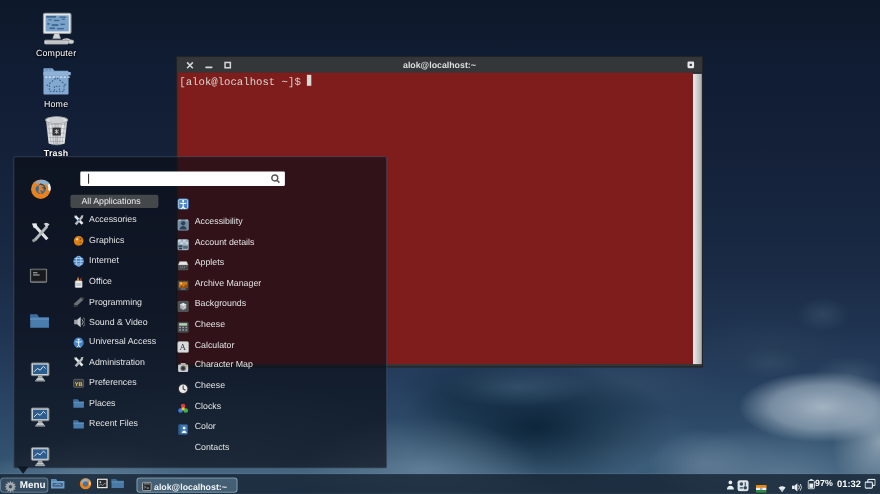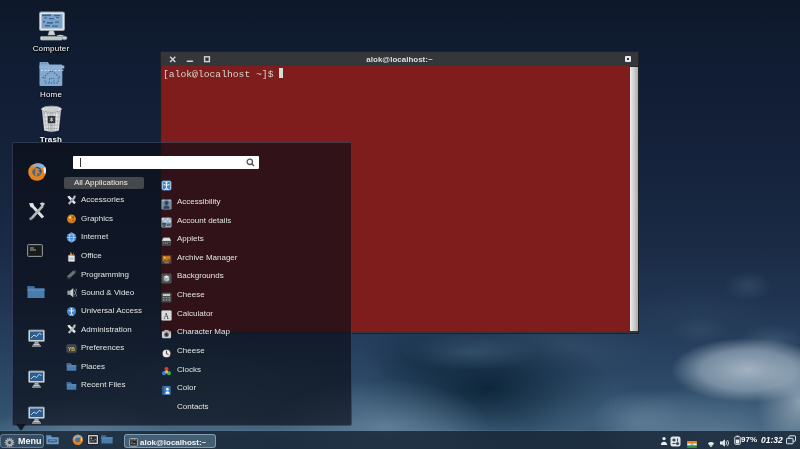--- a/index.html
+++ b/index.html
@@ -479,18 +479,18 @@
         <rect x="0" y="3" width="3" height="4" fill="#e8edf1"></rect>
         <path d="M3 3 L6.5 0 V10 L3 7z" fill="#e8edf1"></path>
         <path d="M8 2.5 a4 4 0 0 1 0 5 M10 1 a6.5 6.5 0 0 1 0 8" stroke="#e8edf1" stroke-width="1.1" fill="none"></path>
       </svg></div>
 <div class="pright" style="left:734px;"><svg width="7" height="10" viewBox="0 0 8 11" style="margin-top:4px;">
         <rect x=".8" y="1.8" width="6.4" height="8.7" rx="1" fill="none" stroke="#e8edf1" stroke-width="1"></rect>
         <rect x="2.8" y=".4" width="2.4" height="1.4" fill="#e8edf1"></rect>
         <rect x="2" y="5" width="4" height="4.5" fill="#e8edf1"></rect>
       </svg></div>
 <div class="pright" style="left:741px;font-size:8px;">97%</div>
-<div class="pright" style="left:761px;font-size:8.5px;font-style:italic;">01:32</div>
+<div class="pright" style="left:761px;font-size:8.5px;">01:32</div>
 <div class="pright" style="left:786px;"><svg width="10" height="10" viewBox="0 0 12 11" style="margin-top:4px;">
         <rect x="3.5" y=".5" width="8" height="6.5" rx="1" fill="none" stroke="#e8edf1" stroke-width="1.2"></rect>
         <rect x=".5" y="3.5" width="8" height="6.5" rx="1" fill="#2a3f54" stroke="#e8edf1" stroke-width="1.2"></rect>
       </svg></div>
 </div>
 
 </body></html>

